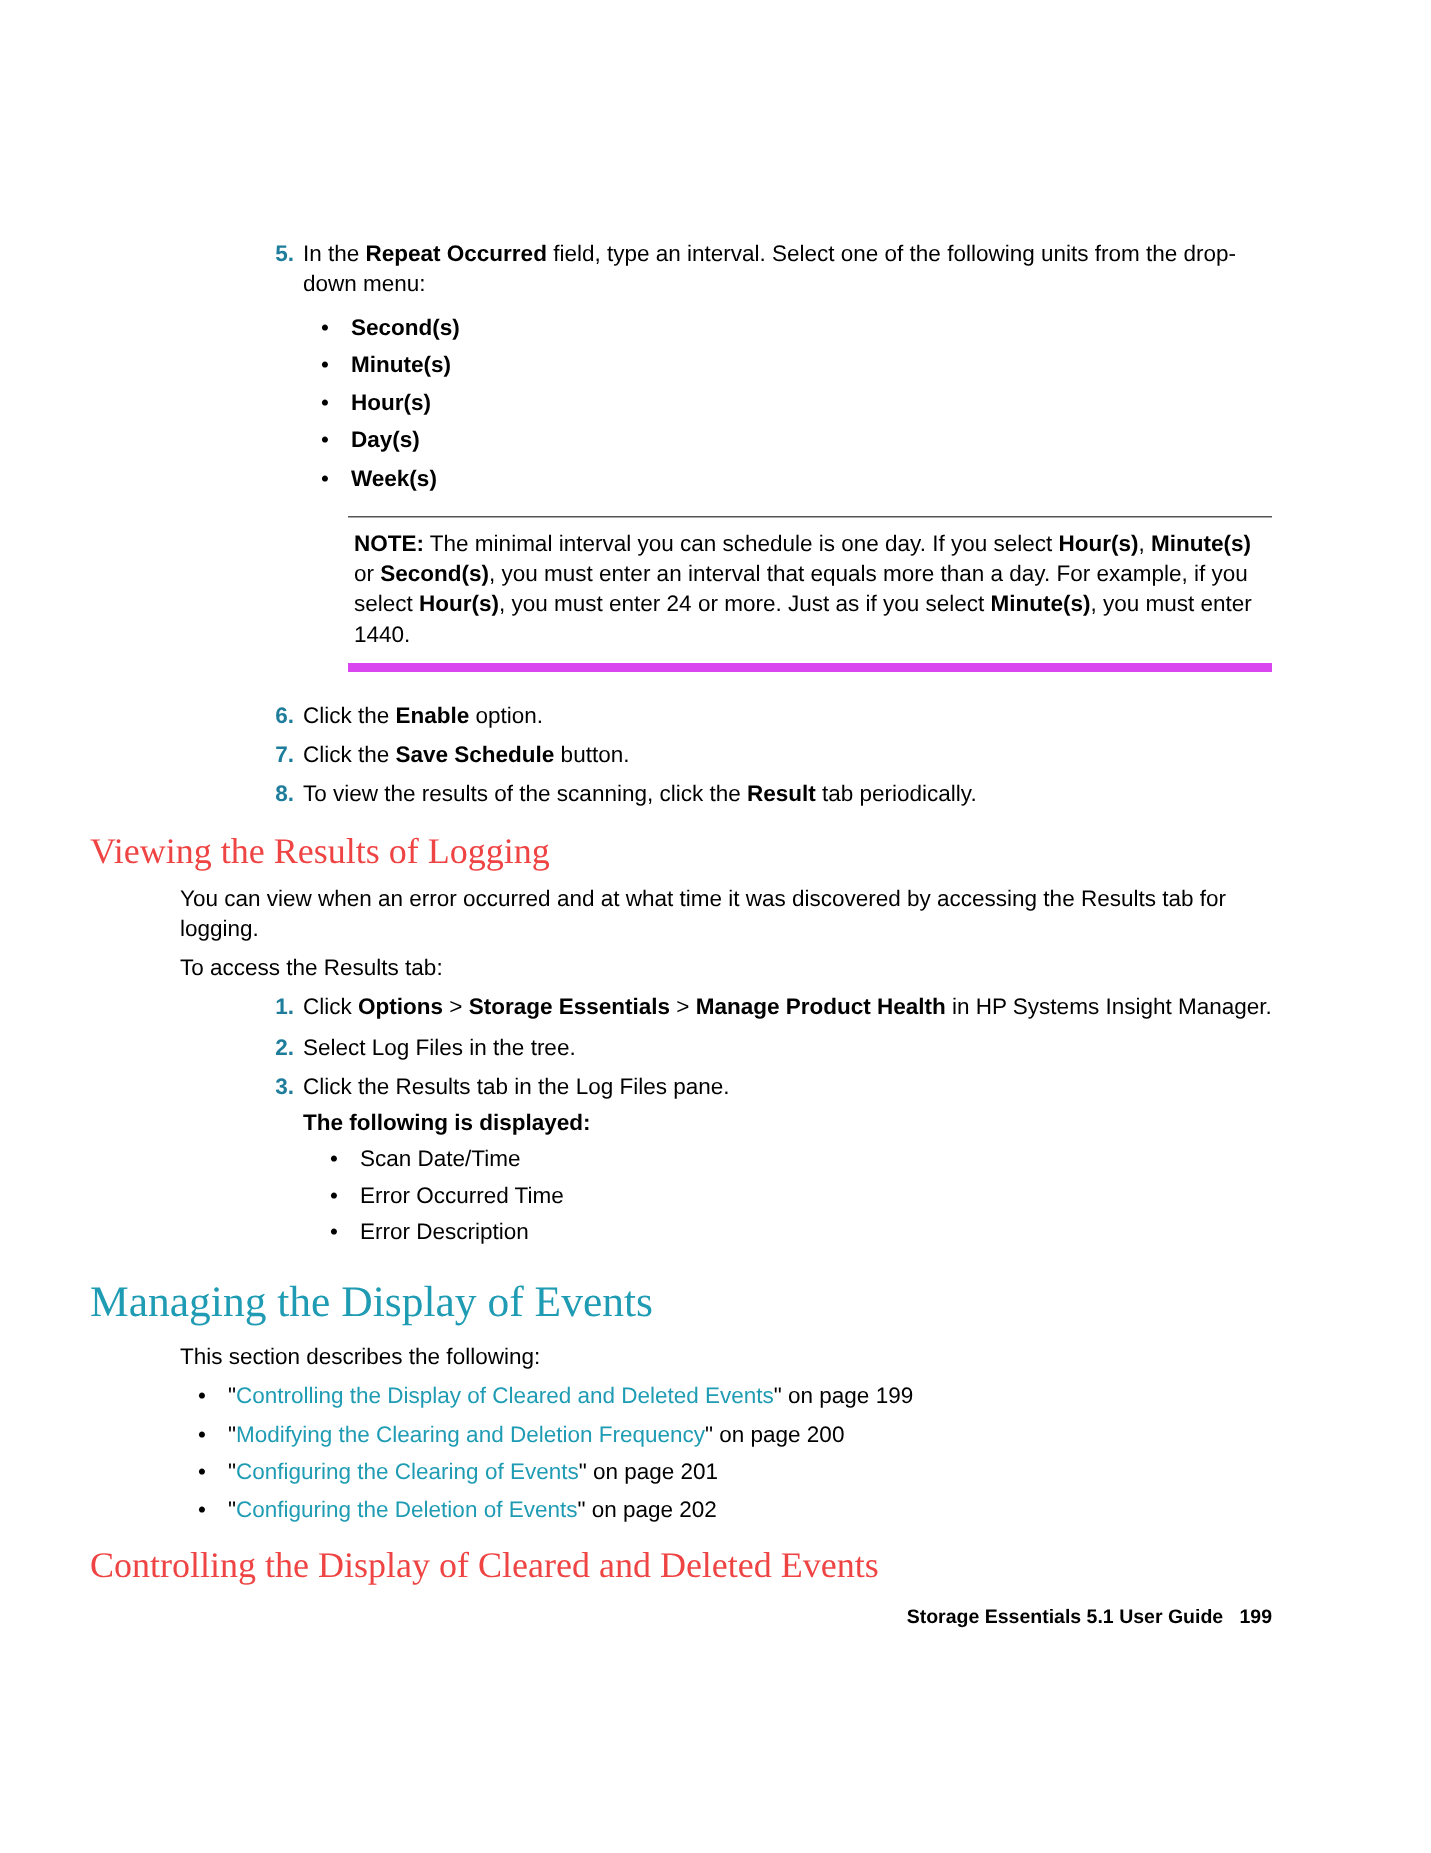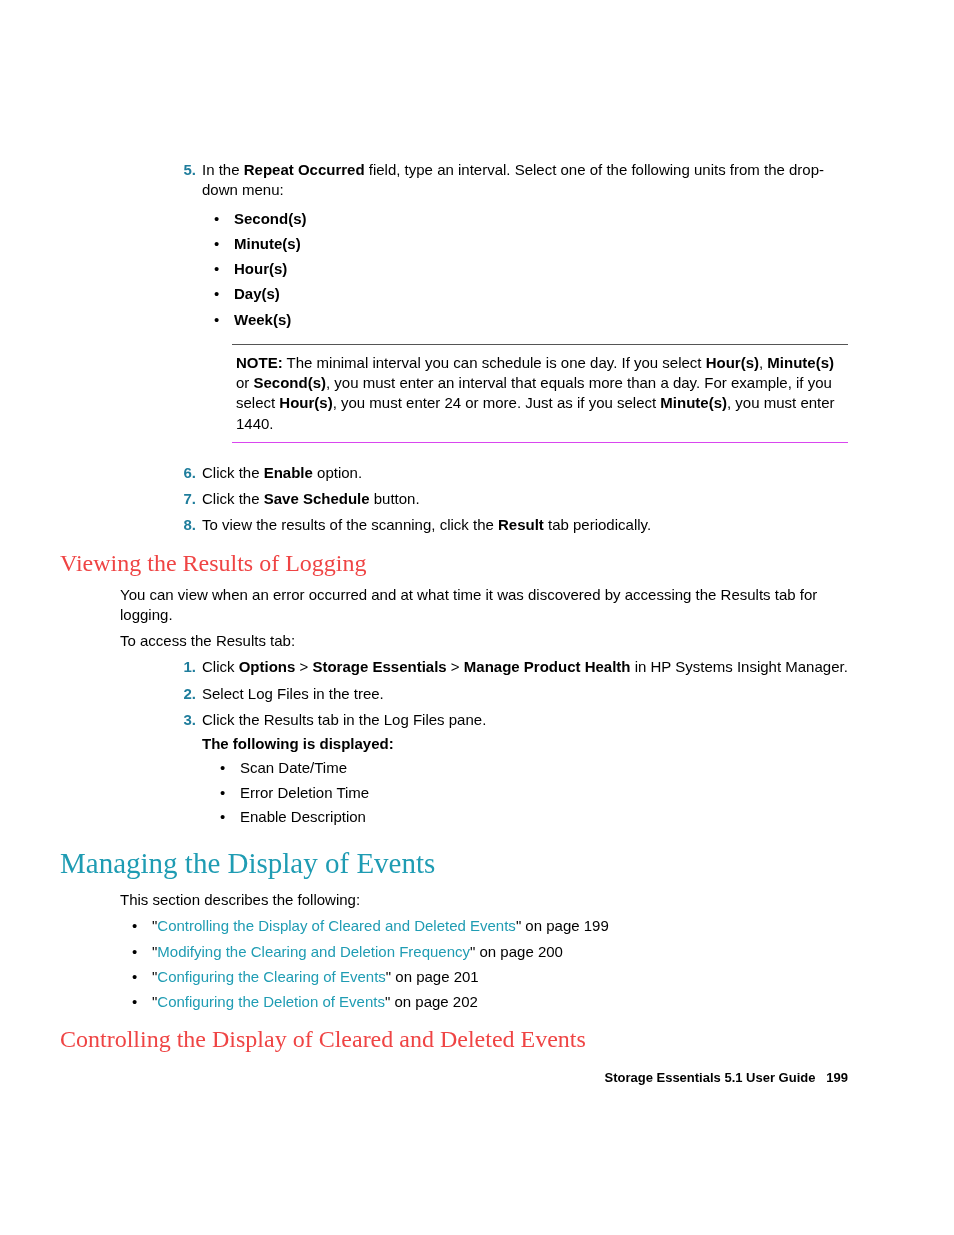--- a/index.html
+++ b/index.html
@@ -41,21 +41,21 @@
     line-height: 1.35;
   }
   .bullet-mark {
     min-width: 14px;
     margin-left: 12px;
     margin-right: 6px;
   }
   .bold { font-weight: bold; }
   .note-box {
     border-top: 1px solid #555;
-    border-bottom: 1px solid #d946ef;
+    border-bottom: 6px solid #d946ef;
     margin: 14px 0 14px 30px;
     padding: 8px 4px 8px 4px;
     line-height: 1.35;
   }
   .h2-teal {
     color: #ef4444;
     font-family: "Times New Roman", Georgia, serif;
     font-weight: normal;
     font-size: 24px;
     margin: 14px 0 8px -60px;
@@ -165,25 +165,25 @@
       <div class="ol-body">
         <div>Click the Results tab in the Log Files pane.</div>
         <div style="margin-top:4px;font-weight:bold;">The following is displayed:</div>
         <div class="sub-bullets">
           <div class="sub-bullet">
               <span class="bullet-mark">•</span>
               <span>Scan Date/Time</span>
             </div>
           <div class="sub-bullet">
               <span class="bullet-mark">•</span>
-              <span>Error Deletion Time</span>
+              <span>Error Occurred Time</span>
             </div>
           <div class="sub-bullet">
               <span class="bullet-mark">•</span>
-              <span>Enable Description</span>
+              <span>Error Description</span>
             </div>
         </div>
       </div>
     </div>
   </div>
 
   <div class="h1-teal">Managing the Display of Events</div>
 
   <div class="content-block">
     <div class="para">This section describes the following:</div>

